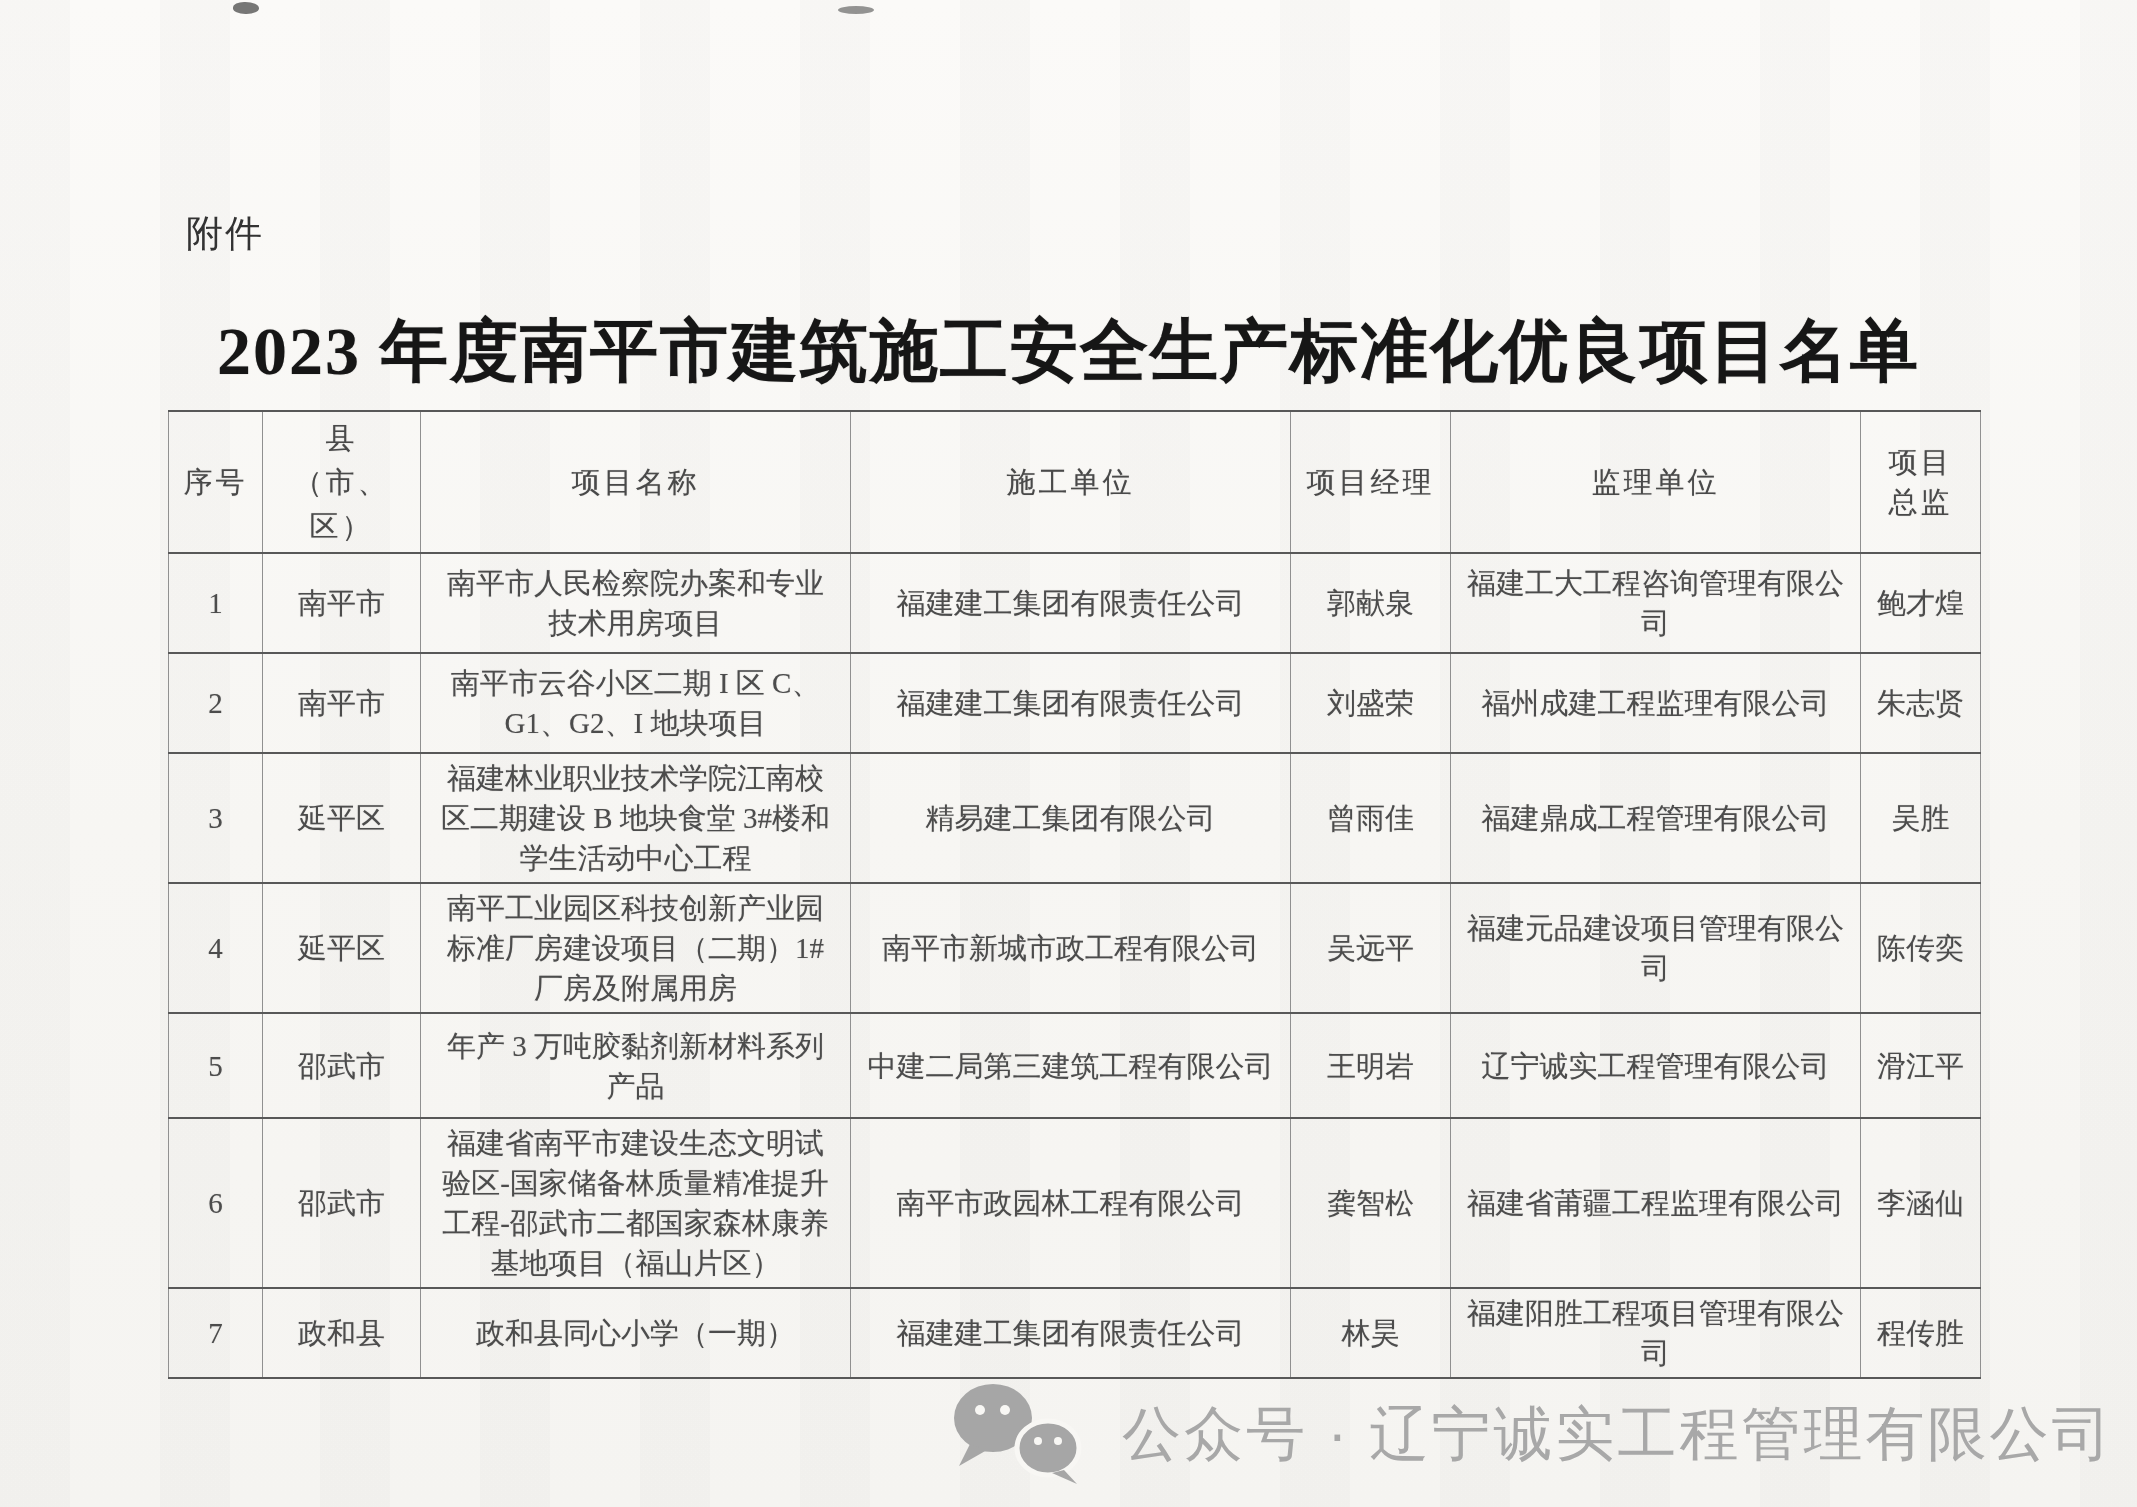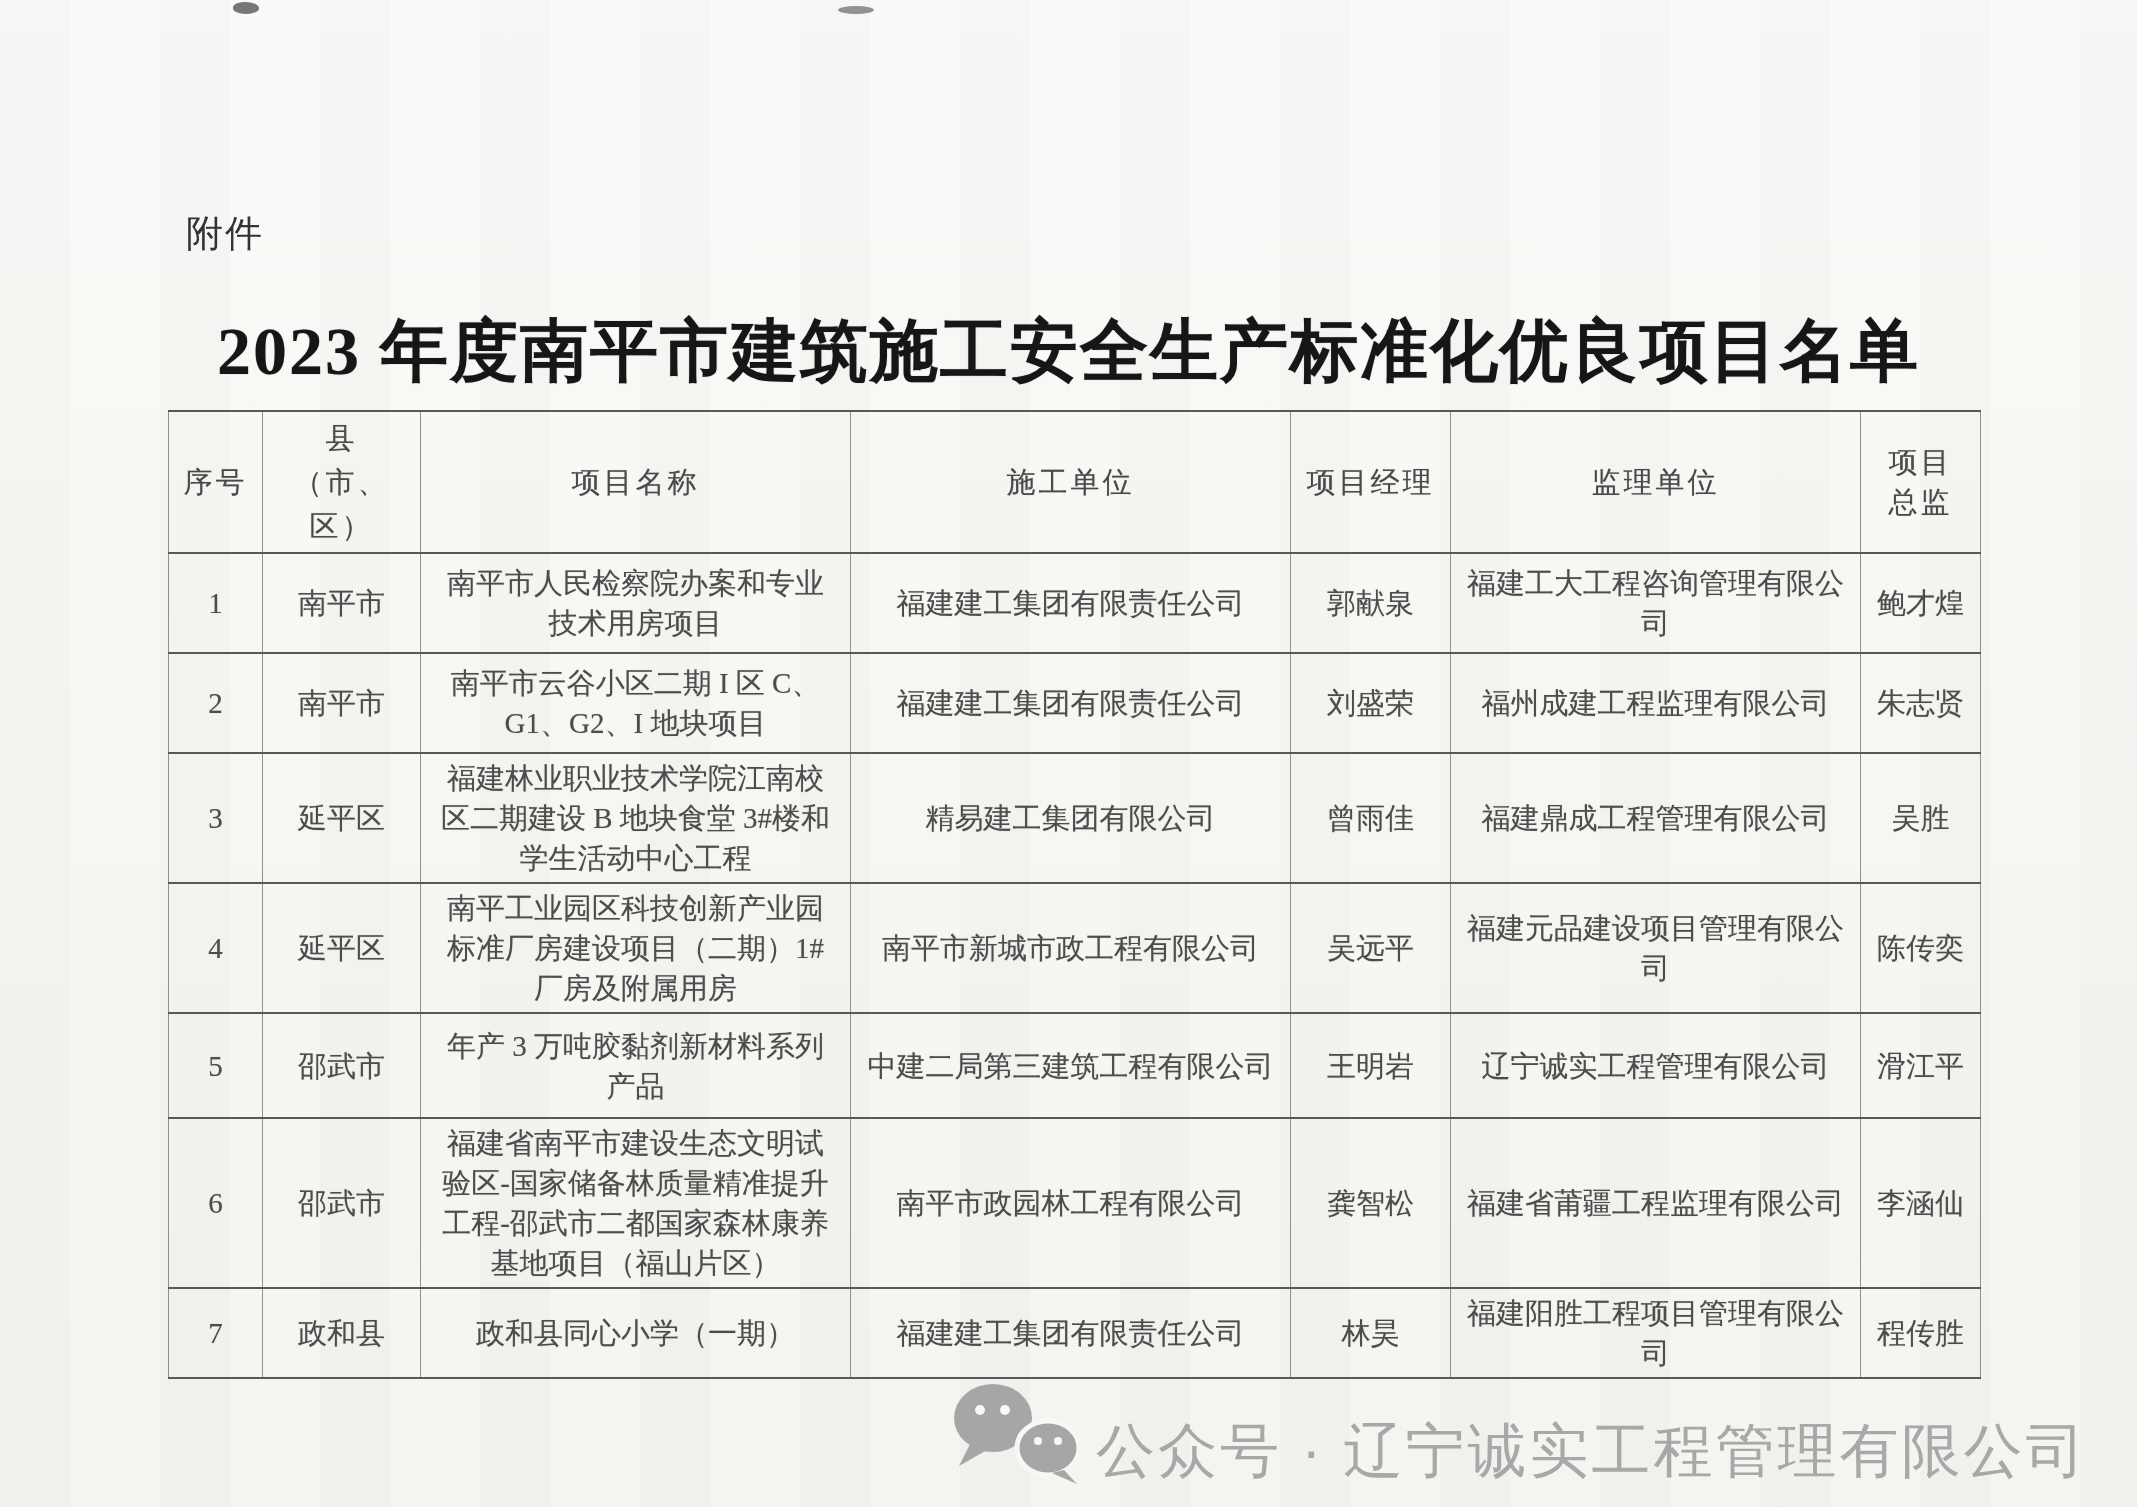--- a/index.html
+++ b/index.html
@@ -47,21 +47,21 @@
   .projects td.ta-l { text-align:center; }
   tr.h-hdr { height:130px; }
   tr.h-100 { height:100px; }
   tr.h-115 { height:115px; }
   tr.h-105 { height:105px; }
   tr.h-170 { height:170px; }
   tr.h-90  { height:90px;  }
 
   .watermark {
     position:absolute; left:946px; top:1378px;
-    display:flex; align-items:flex-end; 
+    display:flex; align-items:center; gap:26px;
   }
   .watermark-text {
     font-family:"Liberation Sans","DejaVu Sans",sans-serif;
     font-size:59px; color:#a8a8a8; letter-spacing:3px; font-weight:500;
     white-space:nowrap;
   }
 </style>
 </head>
 <body>
 

